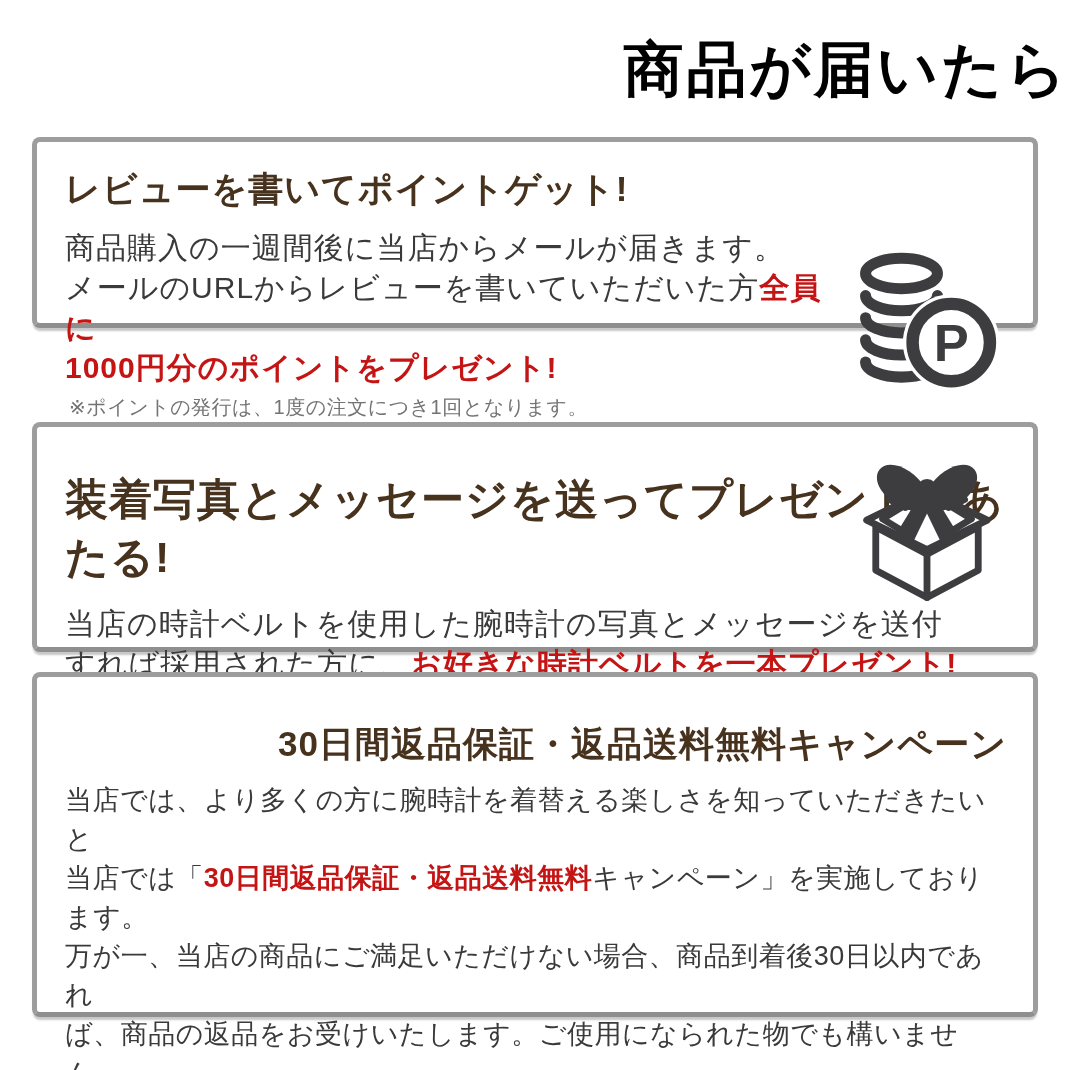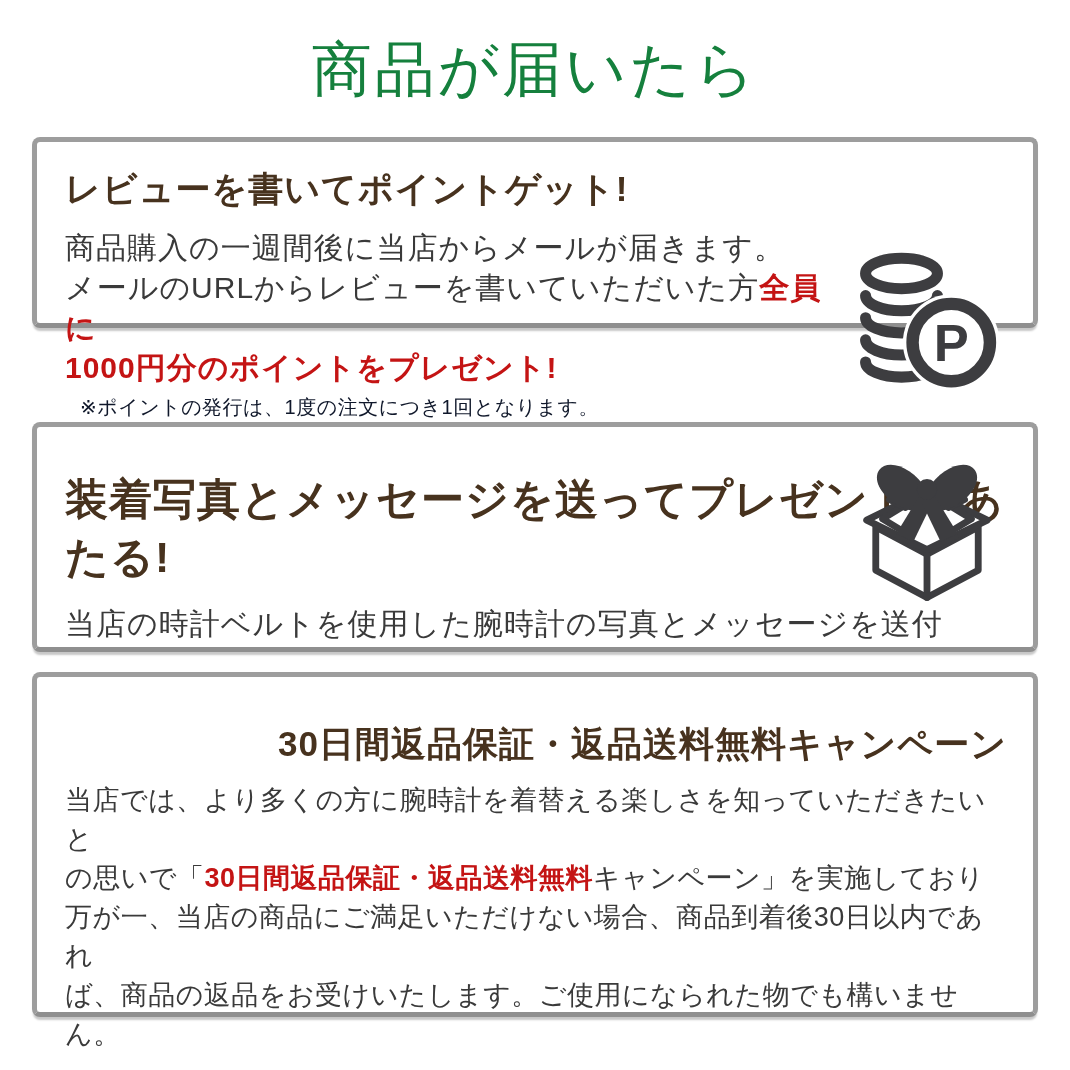--- a/index.html
+++ b/index.html
@@ -3,22 +3,22 @@
 <meta charset="utf-8">
 <style>
   html,body{margin:0;padding:0;}
   body{
     width:1070px;height:1070px;position:relative;background:#ffffff;
     font-family:"Liberation Sans","DejaVu Sans",sans-serif;
     overflow:hidden;
   }
   .main-title{
     position:absolute;top:30px;left:0;width:100%;
-    text-align:center;font-size:60px;font-weight:400;
-    color:#15803d;letter-spacing:3px;margin:0;
+    text-align:right;font-size:60px;font-weight:700;
+    color:#000000;letter-spacing:3px;margin:0;
   }
   .promo-box{
     position:absolute;left:32px;width:1006px;background:#ffffff;
     border:5px solid #9d9d9d;border-bottom-color:#8f8f8f;
     border-radius:8px;box-sizing:border-box;
     box-shadow:0 4px 2px -1px rgba(0,0,0,0.22);
   }
   #box-review{top:137px;height:191px;padding:24px 24px 0 28px;}
   #box-photo{top:422px;height:230px;padding:44px 24px 0 28px;}
   #box-return{top:672px;height:345px;padding:44px 26px 0 28px;}
@@ -27,21 +27,21 @@
   }
   #box-review .box-heading{font-size:35px;}
   #box-photo .box-heading{font-size:43px;margin-bottom:17px;}
   #box-return .box-heading{font-size:35px;margin-bottom:13px;text-align:right;}
   .body-text{
     font-size:30px;color:#3a3a3a;line-height:40px;letter-spacing:1px;margin:0;
   }
   #box-return .body-text{font-size:27px;line-height:39px;letter-spacing:0.5px;}
   .em{color:#c41414;font-weight:bold;}
   .note-text{
-    font-size:20px;color:#0f172a;letter-spacing:0.5px;margin:6px 0 0 15px;
+    font-size:20px;color:#737373;letter-spacing:0.5px;margin:6px 0 0 4px;
   }
   .content-row{display:flex;}
   .text-col{flex:1;}
   .icon-col{
     width:168px;display:flex;align-items:center;justify-content:center;
     margin-top:2px;
   }
   .gift-icon-wrap{position:absolute;right:32px;top:30px;width:148px;height:158px;}
 </style>
 </head>
@@ -71,20 +71,21 @@
         <circle cx="74" cy="66" r="28" fill="#ffffff" stroke="#3d3d40" stroke-width="9"></circle>
         <text x="74" y="79" text-anchor="middle" font-size="38" font-weight="bold" fill="#3d3d40" font-family="'Liberation Sans','DejaVu Sans',sans-serif">P</text>
       </svg>
     </div>
   </div>
 </section>
 
 <section class="promo-box" id="box-photo">
   <h2 class="box-heading">装着写真とメッセージを送ってプレゼントがあたる!</h2>
   <p class="body-text">当店の時計ベルトを使用した腕時計の写真とメッセージを送付</p>
+  <p class="body-text"><span>すれば採用された方に、</span><span class="em">お好きな時計ベルトを一本プレゼント!</span></p>
   <div class="gift-icon-wrap">
     <svg width="148" height="158" viewBox="0 0 130 132" aria-hidden="true">
       <g stroke="#3d3d40" stroke-width="6" stroke-linejoin="round">
         <polygon points="20,58 65,82 110,58 110,96 65,120 20,96" fill="#ffffff"></polygon>
         <line x1="65" y1="82" x2="65" y2="120" stroke-linecap="round"></line>
         <polygon points="65,26 118,52 65,78 12,52" fill="#ffffff"></polygon>
       </g>
       <g stroke="#3d3d40" stroke-width="6" fill="none" stroke-linecap="round" stroke-linejoin="round">
         <path d="M44 40 L26 51 L44 62"></path>
         <path d="M86 40 L104 51 L86 62"></path>
@@ -98,16 +99,17 @@
         <path d="M70,28 L92,64 L77,71 L61,38 Z"></path>
         <circle cx="65" cy="25" r="9"></circle>
       </g>
     </svg>
   </div>
 </section>
 
 <section class="promo-box" id="box-return">
   <h2 class="box-heading">30日間返品保証・返品送料無料キャンペーン</h2>
   <p class="body-text">当店では、より多くの方に腕時計を着替える楽しさを知っていただきたいと</p>
-  <p class="body-text"><span>の思いで「</span><span class="em">30日間返品保証・返品送料無料</span><span>キャンペーン」を実施しており</span></p>
+  <p class="body-text"><span>当店では「</span><span class="em">30日間返品保証・返品送料無料</span><span>キャンペーン」を実施しており</span></p>
+  <p class="body-text">ます。</p>
   <p class="body-text">万が一、当店の商品にご満足いただけない場合、商品到着後30日以内であれ</p>
   <p class="body-text">ば、商品の返品をお受けいたします。ご使用になられた物でも構いません。</p>
 </section>
 
 </body></html>

